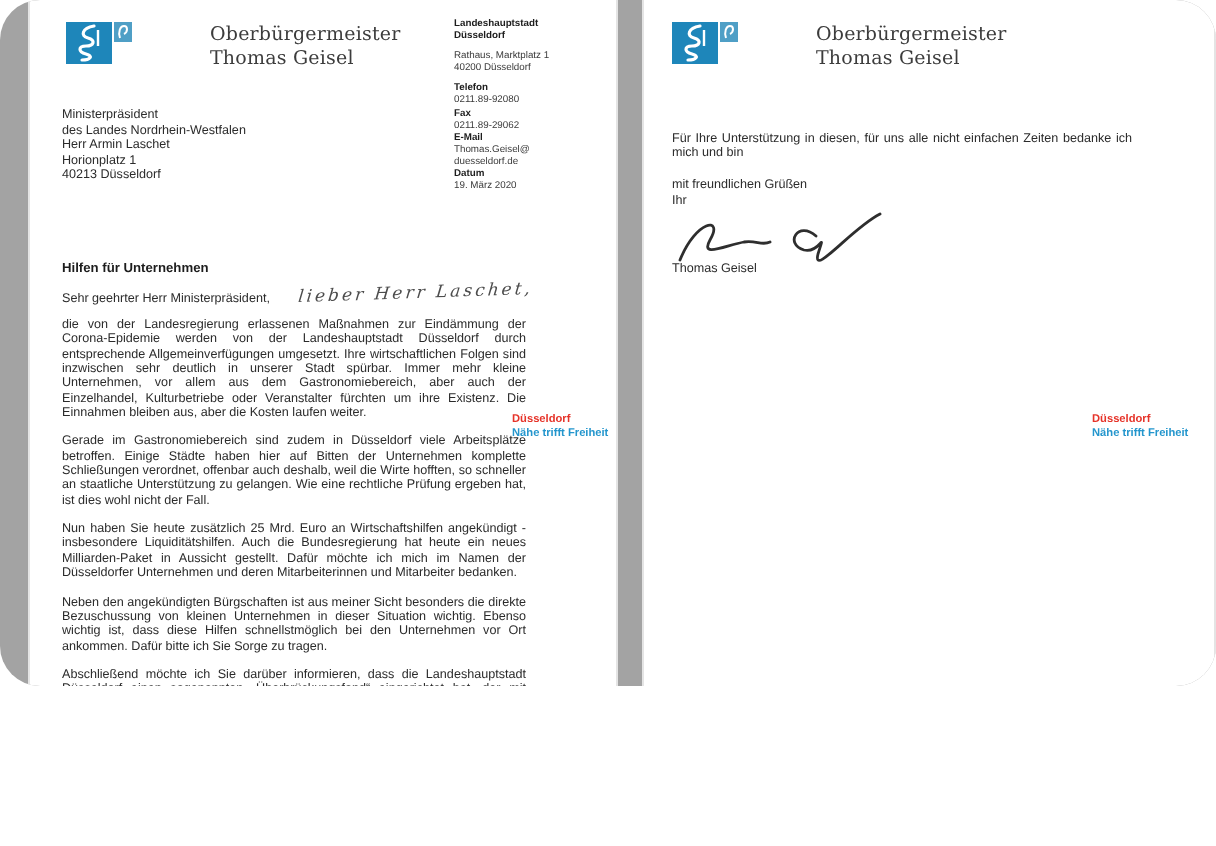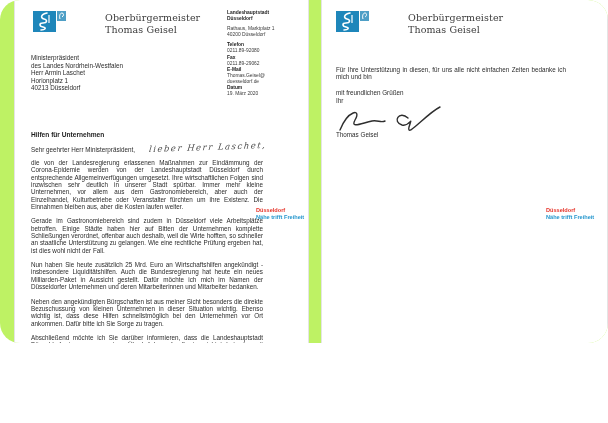--- a/index.html
+++ b/index.html
@@ -1,16 +1,16 @@
 <!DOCTYPE html>
 <html><head>
 <meta charset="utf-8">
 <style>
   html,body{margin:0;padding:0;background:#ffffff;}
-  .canvas{position:relative;width:608px;height:343px;background:#bef264;overflow:hidden;
+  .canvas{position:relative;width:608px;height:343px;background:#a3a3a3;overflow:hidden;
           font-family:"Liberation Sans", sans-serif;color:#2b2b2b;border-radius:20px;}
   .sheet{position:absolute;top:0;height:417px;background:#ffffff;
          border:1px solid #e4e4e4;border-top:none;box-sizing:border-box;}
   .sheet-1{left:14px;width:295px;}
   .sheet-2{left:321px;width:287px;}
 
   .logo{position:absolute;display:flex;align-items:flex-start;}
   .logo-main{width:23px;height:21px;background:#1e86ba;position:relative;}
   .logo-main svg{position:absolute;left:0;top:0;}
   .logo-small{width:9px;height:10px;background:#4f9fc6;margin-left:1px;position:relative;}

